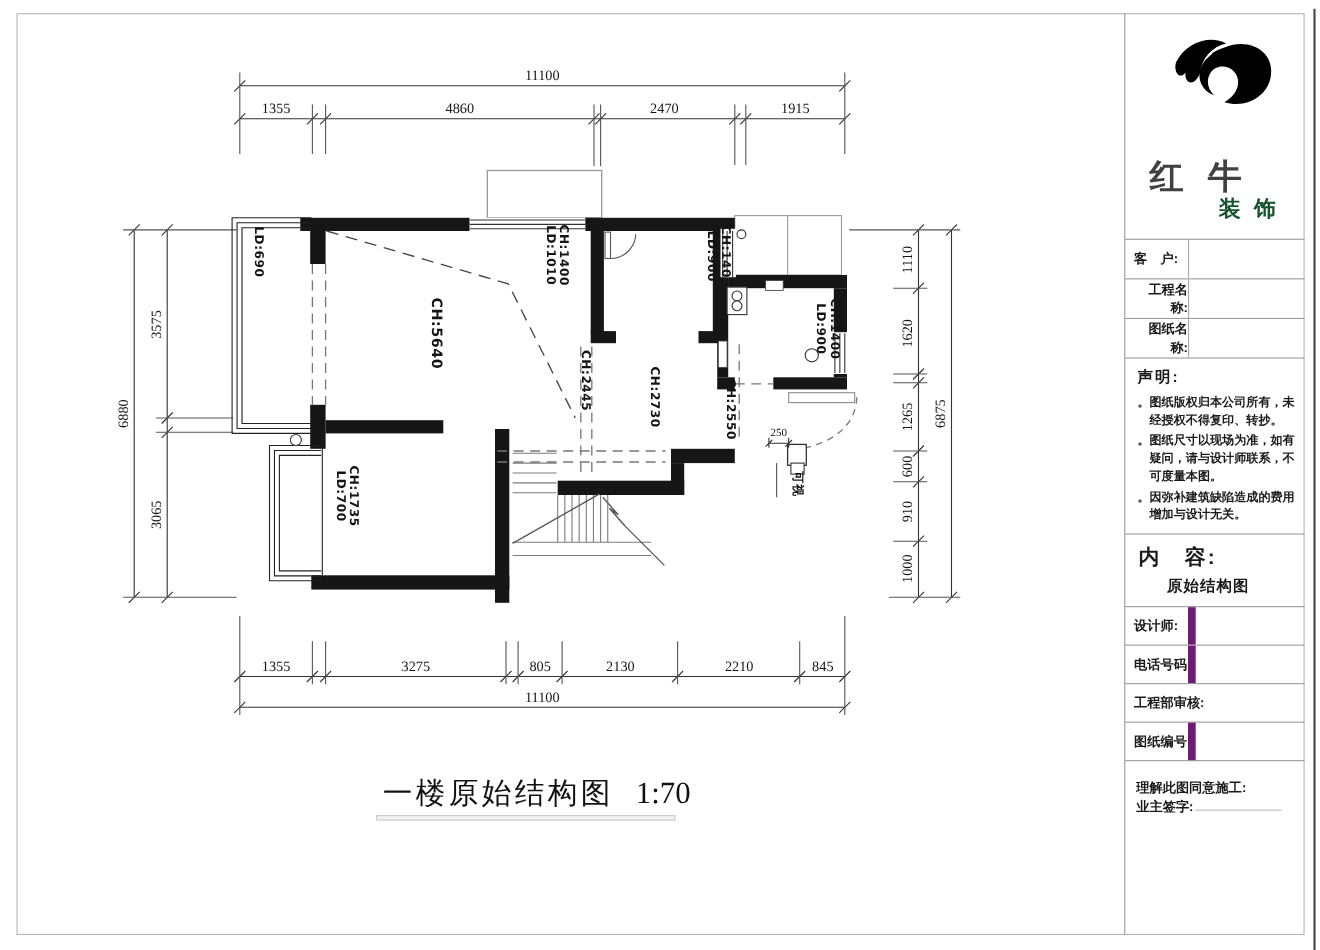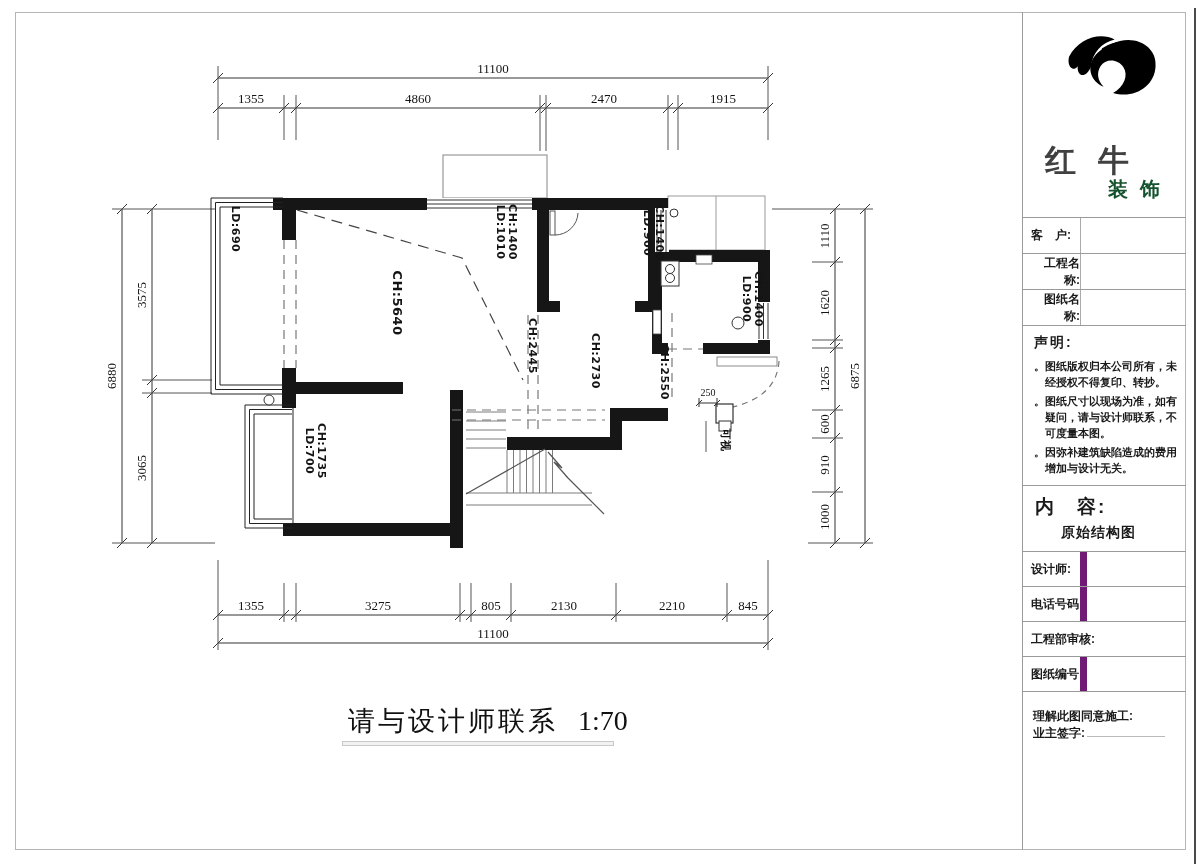--- a/index.html
+++ b/index.html
@@ -233,21 +233,21 @@
     <text class="roomtxt" x="755" y="299" text-anchor="middle" transform="rotate(90 755 299)">CH:1400</text>
     <text class="roomtxt" x="529" y="346" text-anchor="middle" transform="rotate(90 529 346)">CH:2445</text>
     <text class="roomtxt" x="592" y="361" text-anchor="middle" transform="rotate(90 592 361)">CH:2730</text>
     <text class="roomtxt" x="661" y="372" text-anchor="middle" transform="rotate(90 661 372)">CH:2550</text>
     <text class="roomtxt" x="306" y="451" text-anchor="middle" transform="rotate(90 306 451)">LD:700</text>
     <text class="roomtxt" x="318" y="451" text-anchor="middle" transform="rotate(90 318 451)">CH:1735</text>
     <text class="roomtxt" x="722" y="440" text-anchor="middle" transform="rotate(90 722 440)">可视</text>
   </svg>
 
   <div class="caption">
-    <span class="cap-title">请与设计师联系</span><span class="cap-scale">1:70</span>
+    <span class="cap-title">一楼原始结构图</span><span class="cap-scale">1:70</span>
   </div>
   <div class="cap-bar"></div>
 
   <div class="tb">
     <div class="tb-sec tb-logo">
       <svg width="118" height="100" viewBox="0 0 150 126">
         <path fill="#000" d="M28 36 C40 12 68 4 86 14 C70 18 58 30 56 48 C50 64 38 62 39 48 C33 56 25 48 28 36 Z"></path>
         <path fill="#000" d="M82 20 C110 6 140 22 138 48 C137 74 110 90 84 82 C98 74 104 60 97 49 C90 38 74 38 68 48 C63 56 64 66 72 74 C56 68 50 50 60 36 C66 28 74 23 82 20 Z"></path>
         <path fill="none" stroke="#000" stroke-width="1.5" d="M70 26 C95 10 126 18 132 40"></path>
       </svg>

